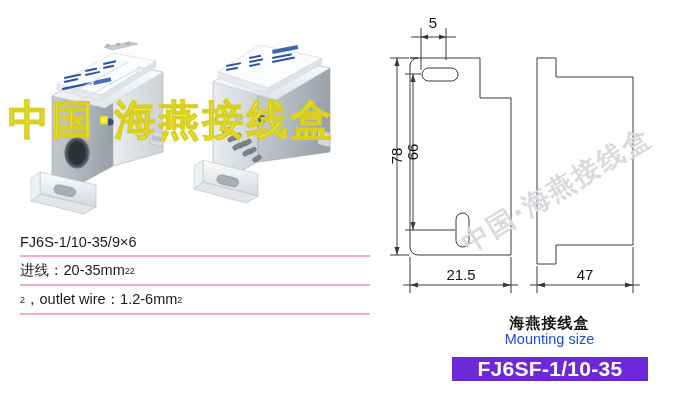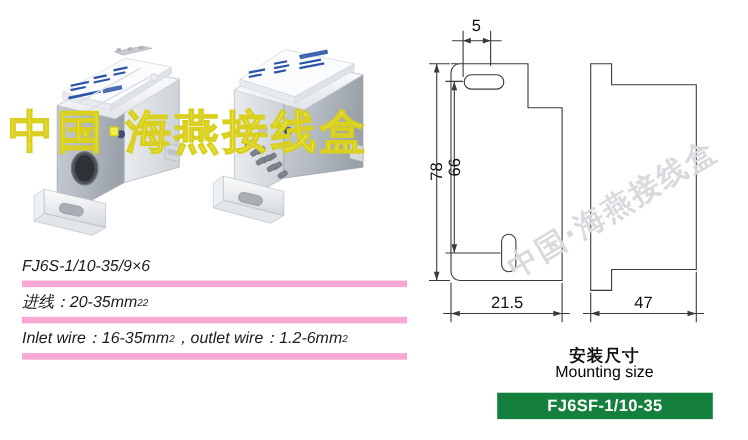--- a/index.html
+++ b/index.html
@@ -39,43 +39,42 @@
     transform:rotate(-31deg);
     transform-origin:0 0;
     pointer-events:none;
   }
 
   
   .spec{position:absolute;left:20px;top:228px;width:350px;}
   .spec-row{
     height:27px;
     display:flex;align-items:center;
-    border-bottom:6px solid #f9a8d4;
+    border-bottom:2px solid #f9a8d4;
     font-size:14.5px;color:#1b1b1b;
     white-space:nowrap;
-    font-style:italic;
   }
   .spec-row.first{border-top:none;}
   .spec-row sup{font-size:9px;vertical-align:super;line-height:0;}
 
   
   .draw{position:absolute;left:385px;top:8px;width:295px;height:310px;}
 
   
   .mount-cap{
     position:absolute;left:452px;top:316px;width:195px;
     text-align:center;line-height:1.02;
   }
   .mount-cn{font-family:"DejaVu Sans",sans-serif;font-size:15px;font-weight:bold;color:#111;letter-spacing:1px;}
-  .mount-en{font-size:14.5px;color:#000000;margin-top:1px;}
+  .mount-en{font-size:14.5px;color:#1d4ed8;margin-top:1px;}
   .badge{
     position:absolute;left:452px;top:357px;width:196px;height:24px;
-    background:#15803d;
+    background:#6d28d9;
     display:flex;align-items:center;justify-content:center;
-    color:#ffffff;font-size:15px;font-weight:bold;letter-spacing:0.3px;
+    color:#ffffff;font-size:21px;font-weight:bold;letter-spacing:0.3px;
   }
 </style>
 </head>
 <body>
 
 <div id="page">
 
   <div class="photo-area">
     <svg class="photo-svg" width="395" height="222" viewBox="0 0 395 222">
       <defs>
@@ -206,21 +205,20 @@
   <div class="spec">
     <div class="spec-row first">
       <span>FJ6S-1/10-35/9×6</span>
     </div>
     <div class="spec-row">
       <span>进线：20-35mm</span>
         <sup>2</sup>
         <sup>2</sup>
     </div>
     <div class="spec-row">
-      <span>Inlet wire：16-35mm</span>
         <sup>2</sup>
         <span>，outlet wire：1.2-6mm</span>
         <sup>2</sup>
     </div>
   </div>
 
   <div class="draw">
     <svg width="295" height="310" viewBox="0 0 295 310">
       <g fill="none" stroke="#3a3a3a" stroke-width="1" shape-rendering="geometricPrecision">
 
@@ -300,20 +298,20 @@
         <text x="0" y="0" transform="translate(33,144) rotate(-90)" text-anchor="middle">66</text>
         <text x="76" y="272" text-anchor="middle">21.5</text>
         <text x="200" y="272" text-anchor="middle">47</text>
       </g>
     </svg>
   </div>
 
   <div class="wm-gray">中国·海燕接线盒</div>
 
   <div class="mount-cap">
-    <div class="mount-cn">安装尺寸</div>
+    <div class="mount-cn">海燕接线盒</div>
     <div class="mount-en">Mounting size</div>
   </div>
   <div class="badge">
     <span>FJ6SF-1/10-35</span>
   </div>
 
 </div>
 
 </body></html>

